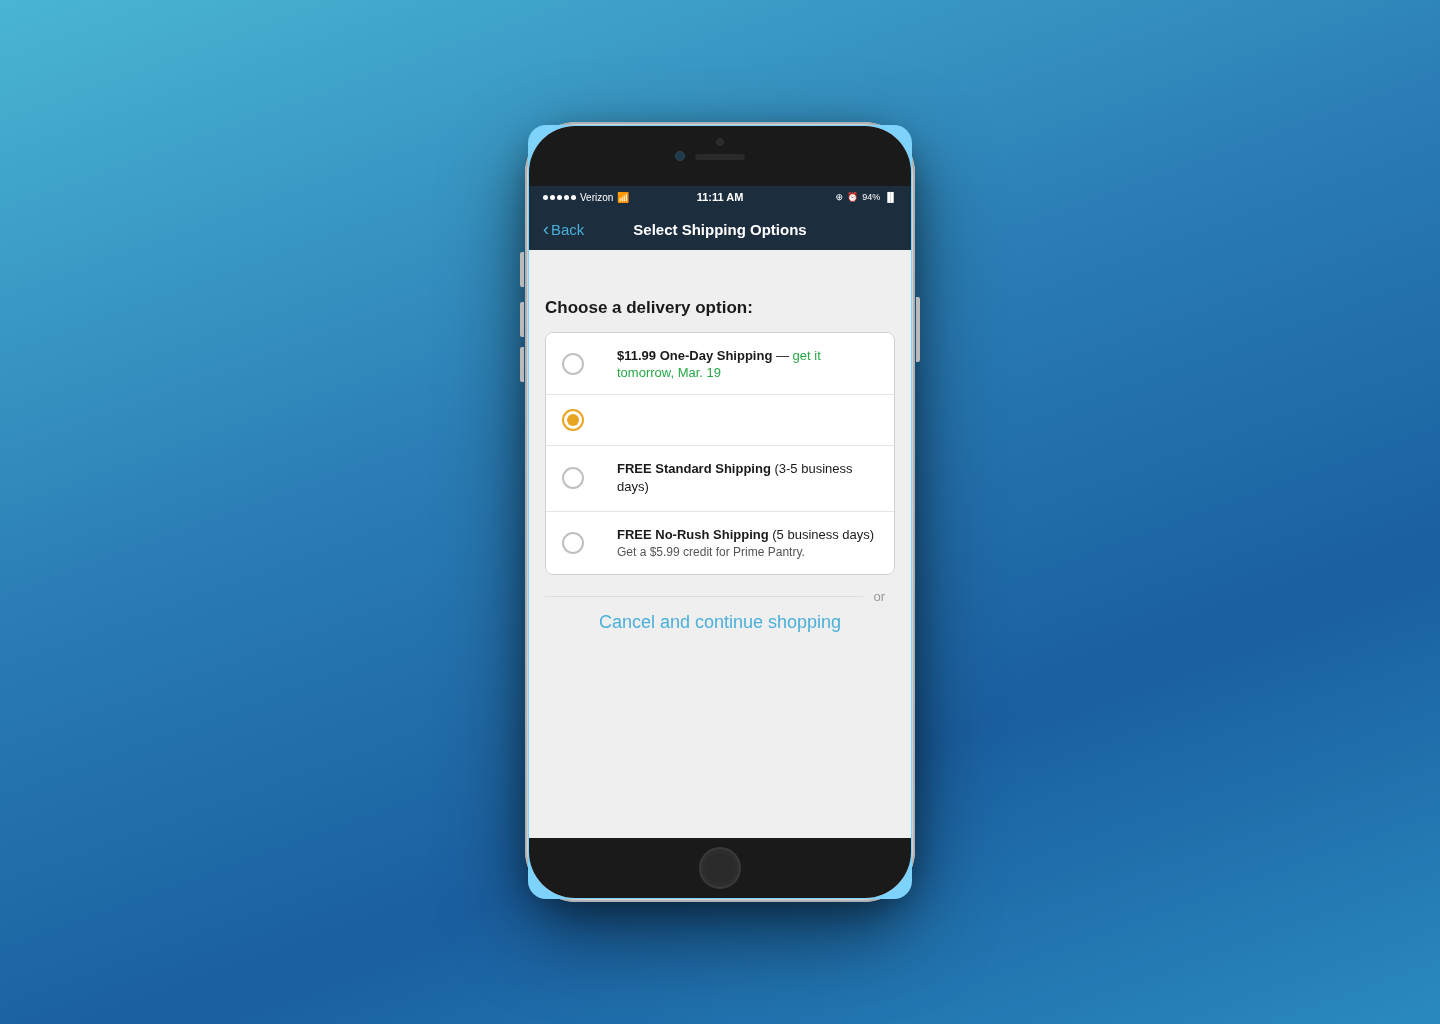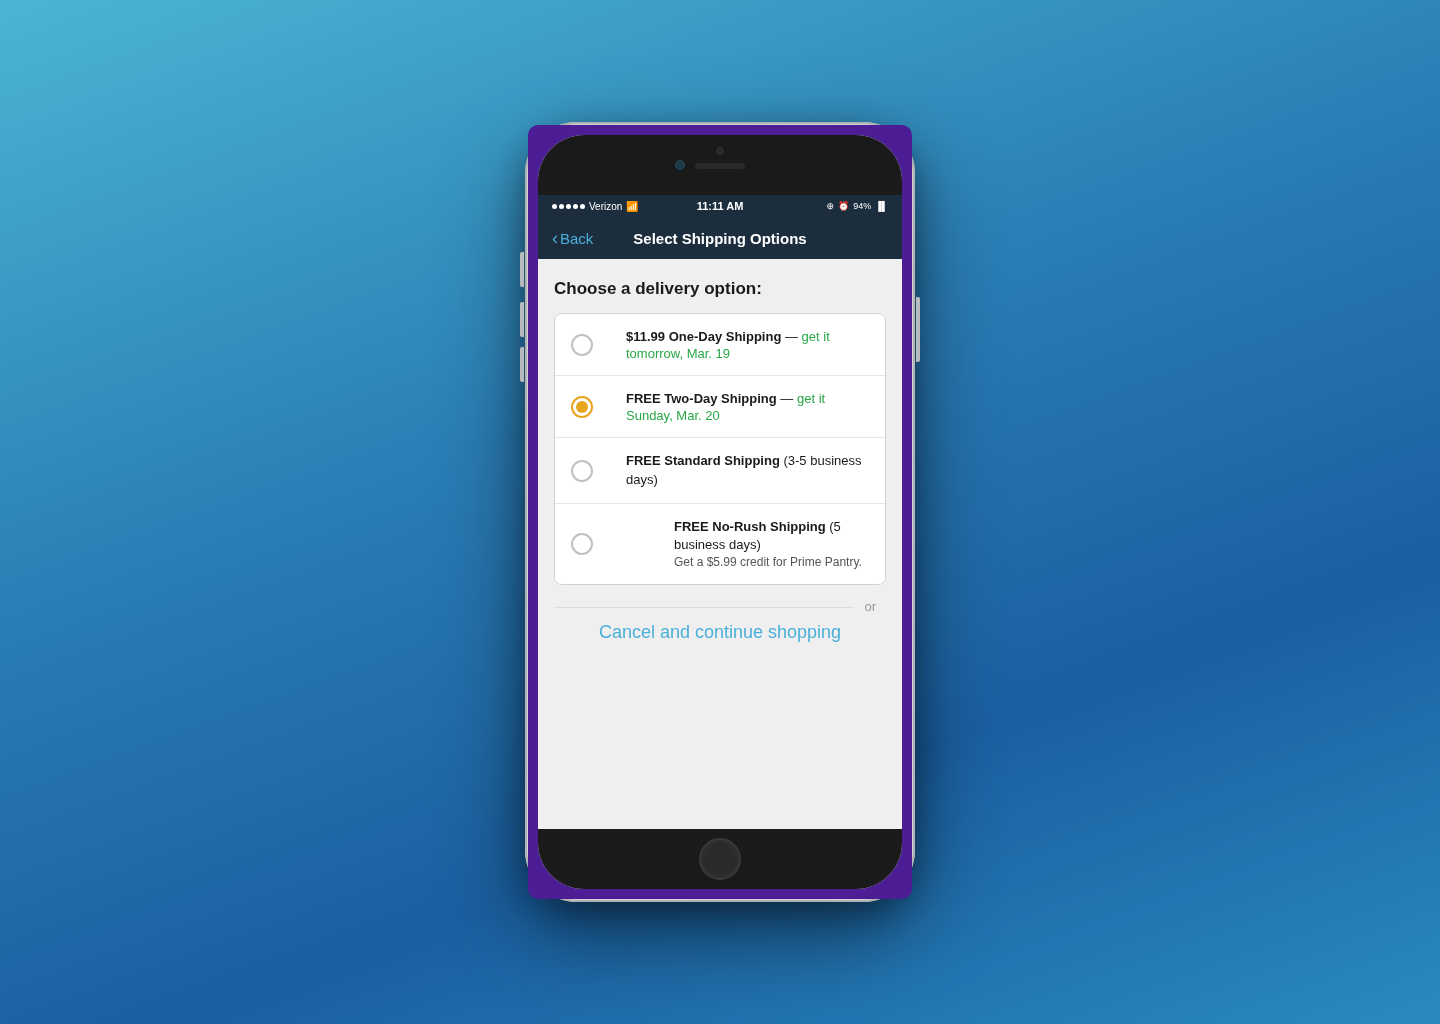--- a/index.html
+++ b/index.html
@@ -25,23 +25,23 @@
         inset 0 0 0 2px #b0b2b3,
         0 30px 80px rgba(0,0,0,0.5),
         0 10px 30px rgba(0,0,0,0.3);
       position: relative;
     }
 
     
     .phone-inner {
       width: 100%;
       height: 100%;
-      background: #4c1d95;
-      border-radius: 10px;
-      padding: 10px;
+      background: #7dd3fc;
+      border-radius: 18px;
+      padding: 1px;
       position: relative;
     }
 
     
     .phone-shell::before {
       content: '';
       position: absolute;
       left: -5px;
       top: 130px;
       width: 4px;
@@ -209,20 +209,21 @@
       background: #efefef;
       overflow-y: auto;
       padding: 20px 16px;
     }
 
     .section-title {
       font-size: 17px;
       font-weight: 700;
       color: #1a1a1a;
       margin-bottom: 14px;
+      margin-top: 28px;
     }
 
     
     .options-container {
       background: white;
       border-radius: 8px;
       overflow: hidden;
       border: 1px solid #d0d0d0;
     }
 
@@ -230,21 +231,20 @@
       display: flex;
       align-items: center;
       padding: 14px 16px;
       border-bottom: 1px solid #e5e5e5;
       background: white;
       cursor: pointer;
     }
 
     .option-row:last-child {
       border-bottom: none;
-      gap: 48px;
     }
 
     .radio-btn {
       width: 22px;
       height: 22px;
       border-radius: 50%;
       border: 2px solid #c0c0c0;
       background: white;
       flex-shrink: 0;
       margin-right: 12px;
@@ -432,28 +432,20 @@
                 <strong>$11.99 One-Day Shipping</strong>
                 <span class="option-dash"> — </span>
                 <span class="option-getit">get it</span>
               </div>
               <div class="option-date">tomorrow, Mar. 19</div>
             </div>
           </div>
 
           <div class="option-row">
             <div class="radio-btn selected"></div>
-            <div class="option-text">
-              <div class="option-main-line">
-                <strong>FREE Two-Day Shipping</strong>
-                <span class="option-dash"> — </span>
-                <span class="option-getit">get it</span>
-              </div>
-              <div class="option-date">Sunday, Mar. 20</div>
-            </div>
           </div>
 
           <div class="option-row">
             <div class="radio-btn"></div>
             <div class="option-text">
               <div class="option-main-line">
                 <strong>FREE Standard Shipping</strong>
                 <span> (3-5 business days)</span>
               </div>
             </div>

